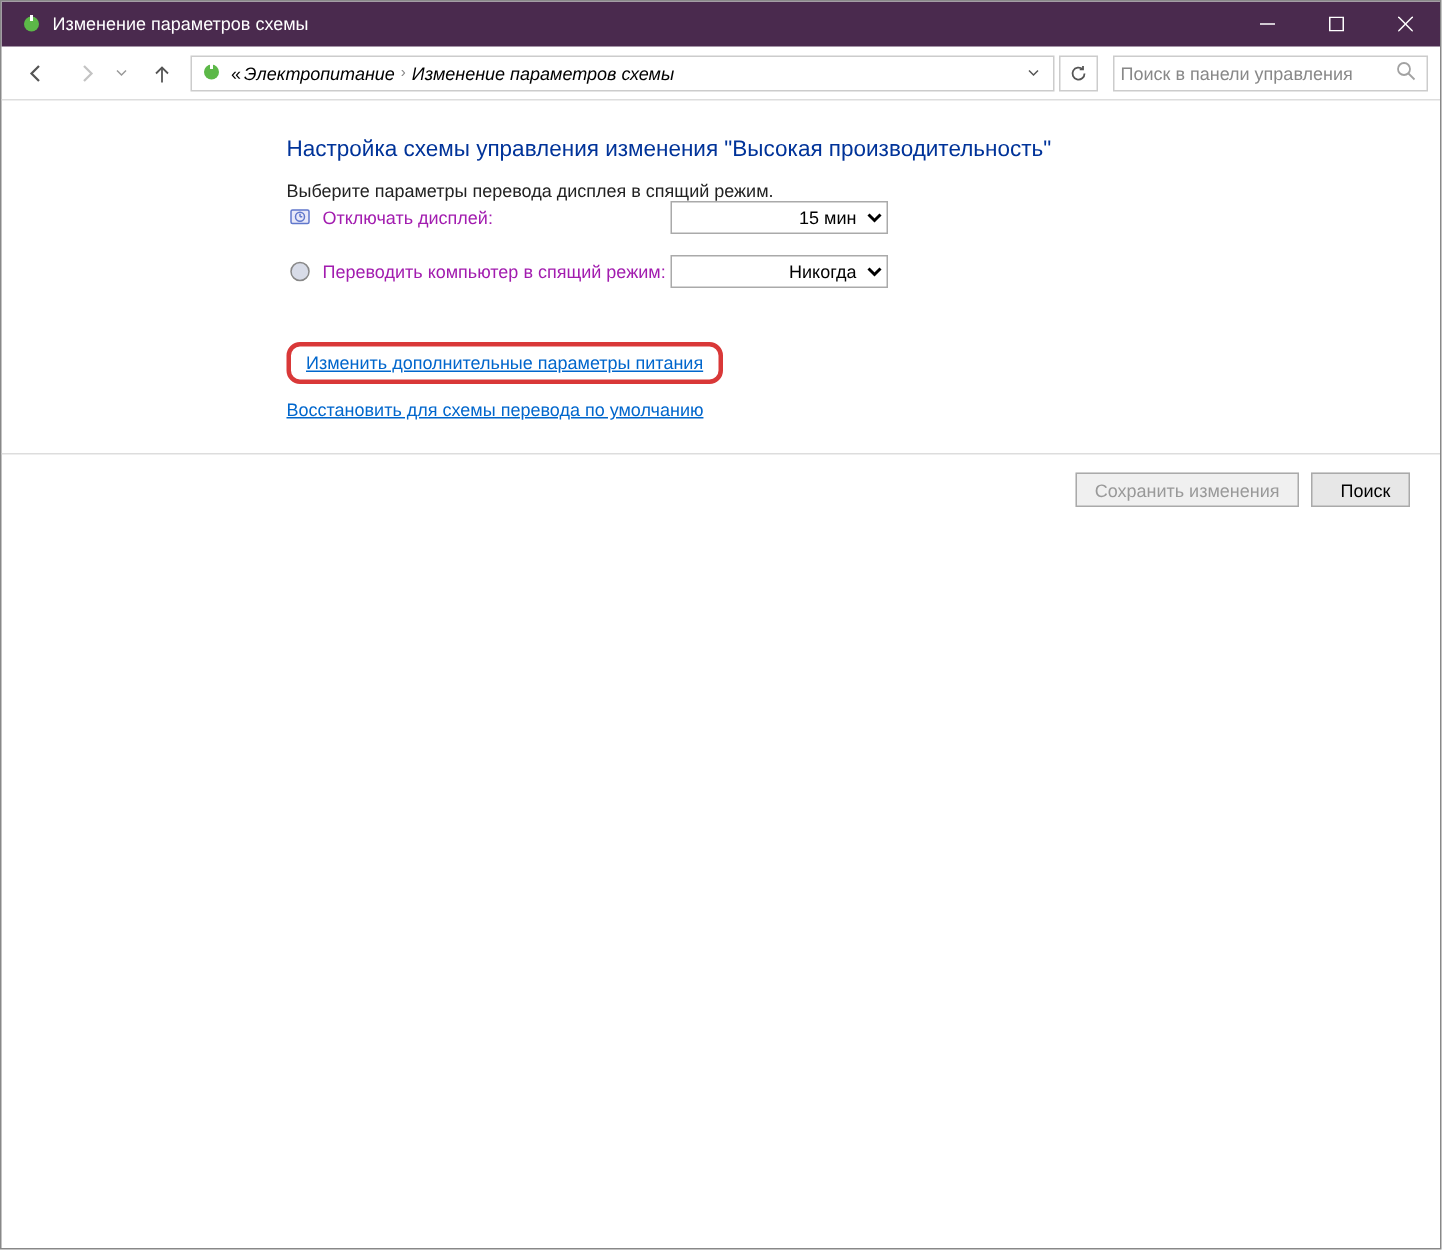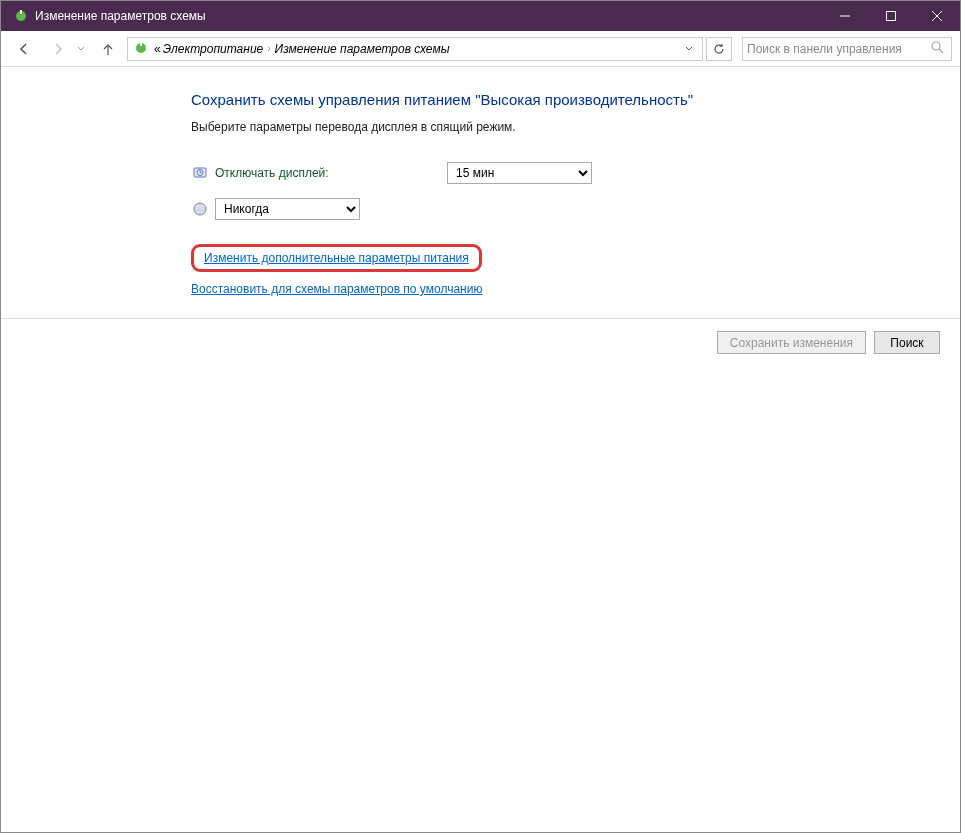--- a/index.html
+++ b/index.html
@@ -89,44 +89,44 @@
   max-width: 700px;
 }
 .heading {
   color: #003399;
   font-size: 15px;
   margin-bottom: 12px;
 }
 .subhead {
   color: #222;
   font-size: 12px;
-  margin-bottom: 28px;
 }
 .setting-row {
   display: flex;
   align-items: center;
   margin-bottom: 14px;
 }
 .setting-row .row-icon {
   width: 18px; height: 18px; margin-right: 6px;
   display:flex; align-items:center; justify-content:center;
 }
 .setting-row .row-label {
   width: 232px;
-  color: #14532d;
+  color: #a21caf;
 }
 .setting-row select {
   width: 145px;
   height: 22px;
   border: 1px solid #aaa;
   font-size: 12px;
   padding: 1px 4px;
   background:#fff;
-}
-.links { margin-top: 24px; }
+  text-align:right;
+}
+.links { margin-top: 36px; }
 .link {
   color: #0066cc;
   font-size: 12px;
   cursor: pointer;
   text-decoration: underline;
   display: inline-block;
 }
 .link-row { margin-bottom: 10px; }
 .highlight-box {
   display: inline-block;
@@ -144,20 +144,21 @@
   gap: 8px;
 }
 .footer button {
   min-width: 140px;
   height: 23px;
   font-size: 12px;
   border: 1px solid #aaa;
   background: #e7e7e7;
   cursor: pointer;
   padding: 0 12px;
+  text-align: right;
 }
 .footer button.disabled {
   color: #999;
   background: #f0f0f0;
   cursor: default;
 }
 .footer button.cancel { min-width: 66px; }
 </style>
 </head>
 <body>
@@ -244,21 +245,21 @@
       <svg width="13" height="13" viewBox="0 0 13 13" stroke="#666" fill="none" stroke-width="1.2">
           <circle cx="5" cy="5" r="4"></circle>
           <line x1="8" y1="8" x2="12" y2="12"></line>
         </svg>
     </div>
   </div>
 </div>
 
 <div class="content">
   <div class="content-inner">
-    <div class="heading">Сохранить схемы управления питанием "Высокая производительность"</div>
+    <div class="heading">Настройка схемы управления изменения "Высокая производительность"</div>
     <div class="subhead">Выберите параметры перевода дисплея в спящий режим.</div>
 
     <div class="setting-row">
       <div class="row-icon">
         <svg width="16" height="16" viewBox="0 0 16 16">
             <rect x="2" y="3" width="12" height="9" rx="1" fill="#e8e8f8" stroke="#6077cc"></rect>
             <circle cx="8" cy="7.5" r="3" fill="none" stroke="#6077cc"></circle>
             <line x1="8" y1="7.5" x2="8" y2="5.5" stroke="#6077cc"></line>
             <line x1="8" y1="7.5" x2="9.5" y2="7.5" stroke="#6077cc"></line>
           </svg>
@@ -269,33 +270,34 @@
       </select>
     </div>
 
     <div class="setting-row">
       <div class="row-icon">
         <svg width="16" height="16" viewBox="0 0 16 16">
             <circle cx="8" cy="8" r="6" fill="#d8dce8" stroke="#888"></circle>
             <path d="M8 3 a5 5 0 0 0 0 10 a4 4 0 0 1 0 -10" fill="#556"></path>
           </svg>
       </div>
+      <div class="row-label">Переводить компьютер в спящий режим:</div>
       <select>
         <option>Никогда</option>
       </select>
     </div>
 
     <div class="links">
       <div class="link-row">
         <span class="highlight-box">
           <span class="link">Изменить дополнительные параметры питания</span>
         </span>
       </div>
       <div class="link-row">
-        <span class="link">Восстановить для схемы параметров по умолчанию</span>
+        <span class="link">Восстановить для схемы перевода по умолчанию</span>
       </div>
     </div>
   </div>
 
   <div class="footer">
     <button class="disabled">Сохранить изменения</button>
     <button class="cancel">Поиск</button>
   </div>
 </div>
 

